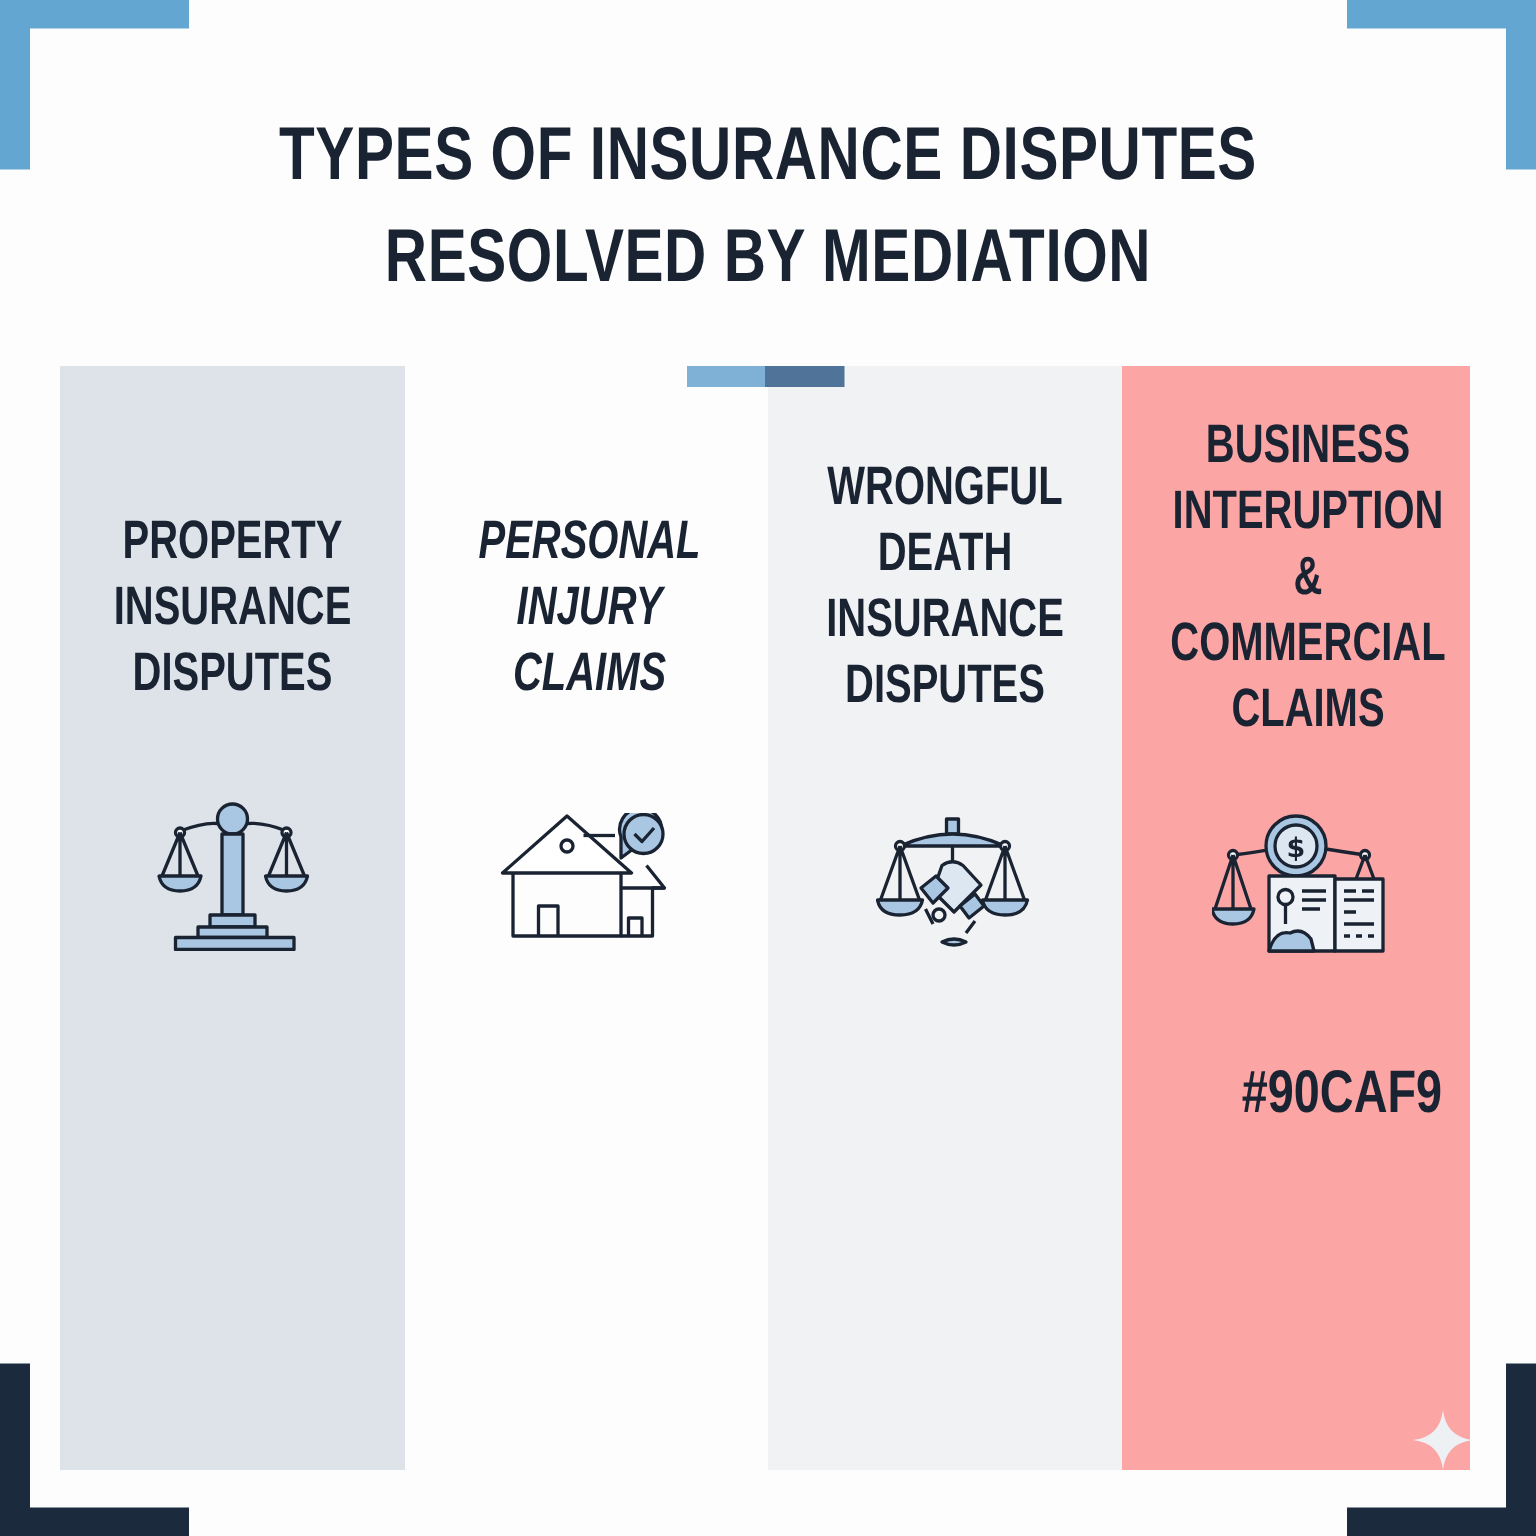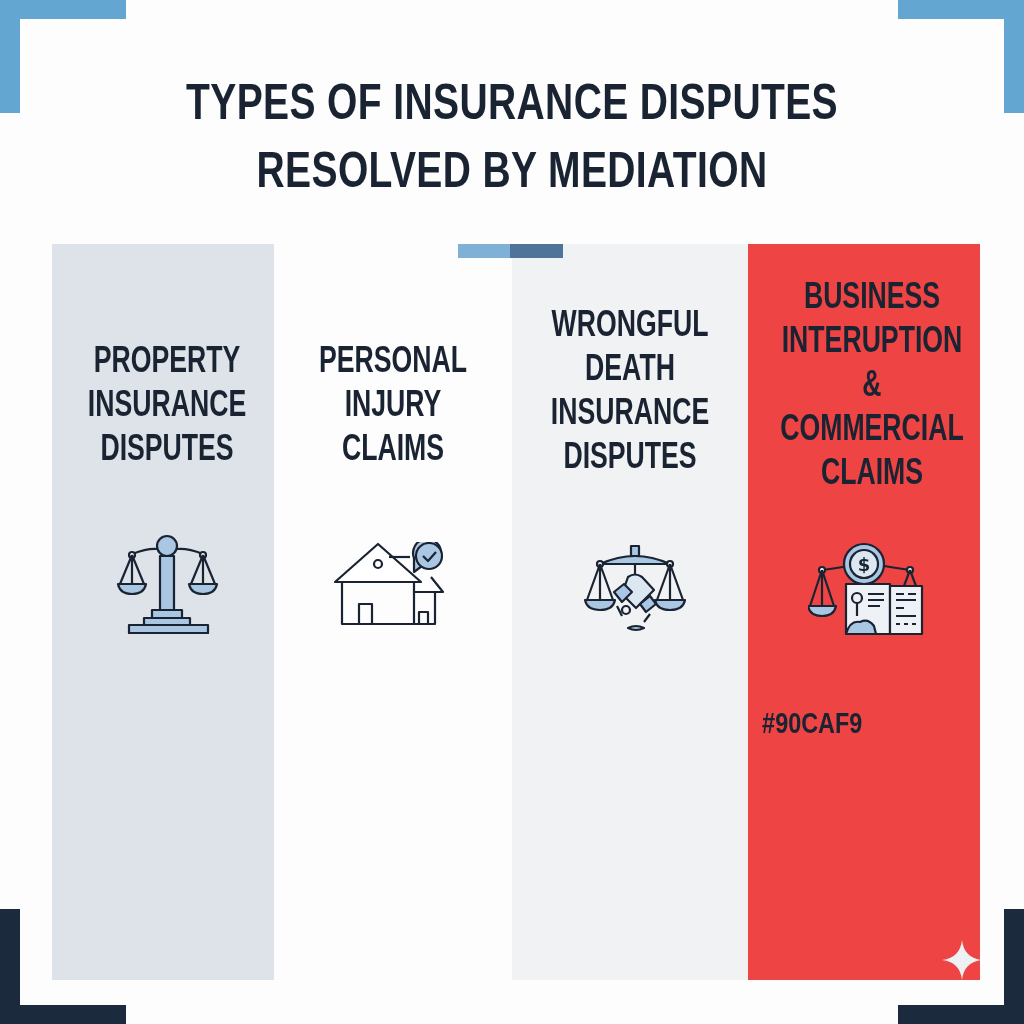--- a/index.html
+++ b/index.html
@@ -24,22 +24,22 @@
   .col .label {
     position:absolute; left:0; right:0; text-align:center;
     color:#1a2332; font-weight:700; font-size:36px; line-height:44px;
   }
   .col .label .inner {
     display:inline-block; transform:scaleX(0.74); transform-origin:center top;
     white-space:nowrap;
   }
   .col .icon { position:absolute; }
   .hex {
-    position:absolute; left:0; right:0; text-align:left;
-    color:#1a2332; font-weight:700; font-size:30px;
+    position:absolute; left:0; right:0; text-align:right;
+    color:#1a2332; font-weight:700; font-size:40px;
   }
   .hex span { display:inline-block; transform:scaleX(0.78); }
   .sparkle { position:absolute; }
 </style>
 </head>
 <body>
 
 <div class="corner" style="left:0;top:0;width:126px;height:19px;background:#64a6d2;"></div>
 <div class="corner" style="left:0;top:0;width:20px;height:113px;background:#64a6d2;"></div>
 <div class="corner" style="left:898px;top:0;width:126px;height:19px;background:#64a6d2;"></div>
@@ -47,21 +47,21 @@
 <div class="corner" style="left:0;top:909px;width:20px;height:115px;background:#1b2a3d;"></div>
 <div class="corner" style="left:0;top:1005px;width:126px;height:19px;background:#1b2a3d;"></div>
 <div class="corner" style="left:1004px;top:909px;width:20px;height:115px;background:#1b2a3d;"></div>
 <div class="corner" style="left:898px;top:1005px;width:126px;height:19px;background:#1b2a3d;"></div>
 
 <div class="title">
   <div>TYPES OF INSURANCE DISPUTES</div>
   <div>RESOLVED BY MEDIATION</div>
 </div>
 
-<div class="col" style="left:52px;width:230px;background:#dde3e9;">
+<div class="col" style="left:40px;width:230px;background:#dde3e9;">
   <div class="label" style="top:94px;">
     <span class="inner">
       <div>PROPERTY</div>
       <div>INSURANCE</div>
       <div>DISPUTES</div>
     </span>
   </div>
   <svg class="icon" style="left:64px;top:290px;" width="104" height="100" viewBox="0 0 104 100" fill="none" stroke="#1a2332" stroke-width="2.2" stroke-linejoin="round">
     <circle cx="51" cy="12" r="10" fill="#a9c6e3"></circle>
     <path d="M16 20 Q32 14 41 15 M61 15 Q72 14 87 20"></path>
@@ -71,21 +71,21 @@
     <path d="M16 21 L4 50 M16 21 L28 50 M16 21 L16 50"></path>
     <path d="M2 50 H30 Q28 60 16 60 Q4 60 2 50 Z" fill="#a9c6e3"></path>
     <path d="M87 21 L75 50 M87 21 L99 50 M87 21 L87 50"></path>
     <path d="M73 50 H101 Q99 60 87 60 Q75 60 73 50 Z" fill="#a9c6e3"></path>
     <rect x="36" y="76" width="30" height="8" fill="#a9c6e3"></rect>
     <rect x="28" y="84" width="46" height="7" fill="#a9c6e3"></rect>
     <rect x="13" y="91" width="79" height="8" fill="#a9c6e3"></rect>
   </svg>
 </div>
 
-<div class="col" style="left:274px;width:238px;background:#fdfdfe;">
+<div class="col" style="left:274px;width:238px;background:#fdfdfe;font-style:italic;">
   <div class="label" style="top:94px;">
     <span class="inner">
       <div>PERSONAL</div>
       <div>INJURY</div>
       <div>CLAIMS</div>
     </span>
   </div>
   <svg class="icon" style="left:58px;top:298px;" width="120" height="90" viewBox="0 0 120 90" fill="none" stroke="#1a2332" stroke-width="2.2" stroke-linejoin="round">
     <path d="M3 40 L46 2 L89 40 Z" fill="#fff"></path>
     <circle cx="46" cy="22" r="4"></circle>
@@ -122,21 +122,21 @@
     <path d="M71 56 H101 Q99 66 86 66 Q73 66 71 56 Z" fill="#a9c6e3"></path>
     <path d="M44 33 Q51 28 58 33 L70 46 L52 64 L38 50 Z" fill="#dce7f2"></path>
     <path d="M30 48 L40 40 L48 48 L38 58 Z" fill="#a9c6e3"></path>
     <path d="M56 60 L66 52 L72 60 L62 68 Z" fill="#a9c6e3"></path>
     <circle cx="42" cy="66" r="4"></circle>
     <path d="M44 84 Q52 80 60 84 Q52 88 44 84 Z" fill="#a9c6e3"></path>
     <path d="M33 62 L38 72 M66 70 L60 78"></path>
   </svg>
 </div>
 
-<div class="col" style="left:748px;width:232px;background:#ef4444;">
+<div class="col" style="left:748px;width:232px;background:#fca5a5;">
   <div class="label" style="top:30px;">
     <span class="inner">
       <div>BUSINESS</div>
       <div>INTERUPTION</div>
       <div>&amp;</div>
       <div>COMMERCIAL</div>
       <div>CLAIMS</div>
     </span>
   </div>
   <svg class="icon" style="left:60px;top:298px;" width="116" height="96" viewBox="0 0 116 96" fill="none" stroke="#1a2332" stroke-width="2.2" stroke-linejoin="round">

